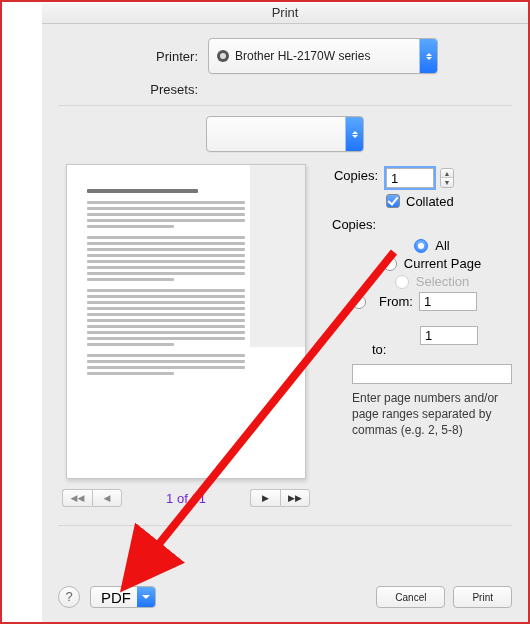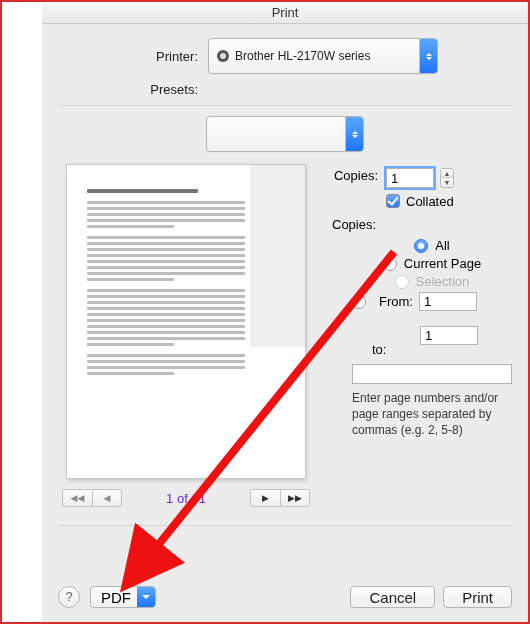--- a/index.html
+++ b/index.html
@@ -251,21 +251,21 @@
   .pdf-btn .end::after{
     content:""; width:0;height:0;
     border-left:4px solid transparent;
     border-right:4px solid transparent;
     border-top:4px solid #fff;
   }
   .push-btn {
     height:22px; padding:0 18px;
     border:1px solid #b5b5b5; border-radius:4px;
     background:linear-gradient(#fdfdfd,#efefef);
-    font-size:15px; color:#222;
+    font-size:10px; color:#222;
     margin-left:8px;
   }
   .spacer { flex:1; }
   
   .arrow-svg {
     position:absolute; left:0; top:0; width:530px; height:624px;
     pointer-events:none;
   }
 </style>
 </head>

